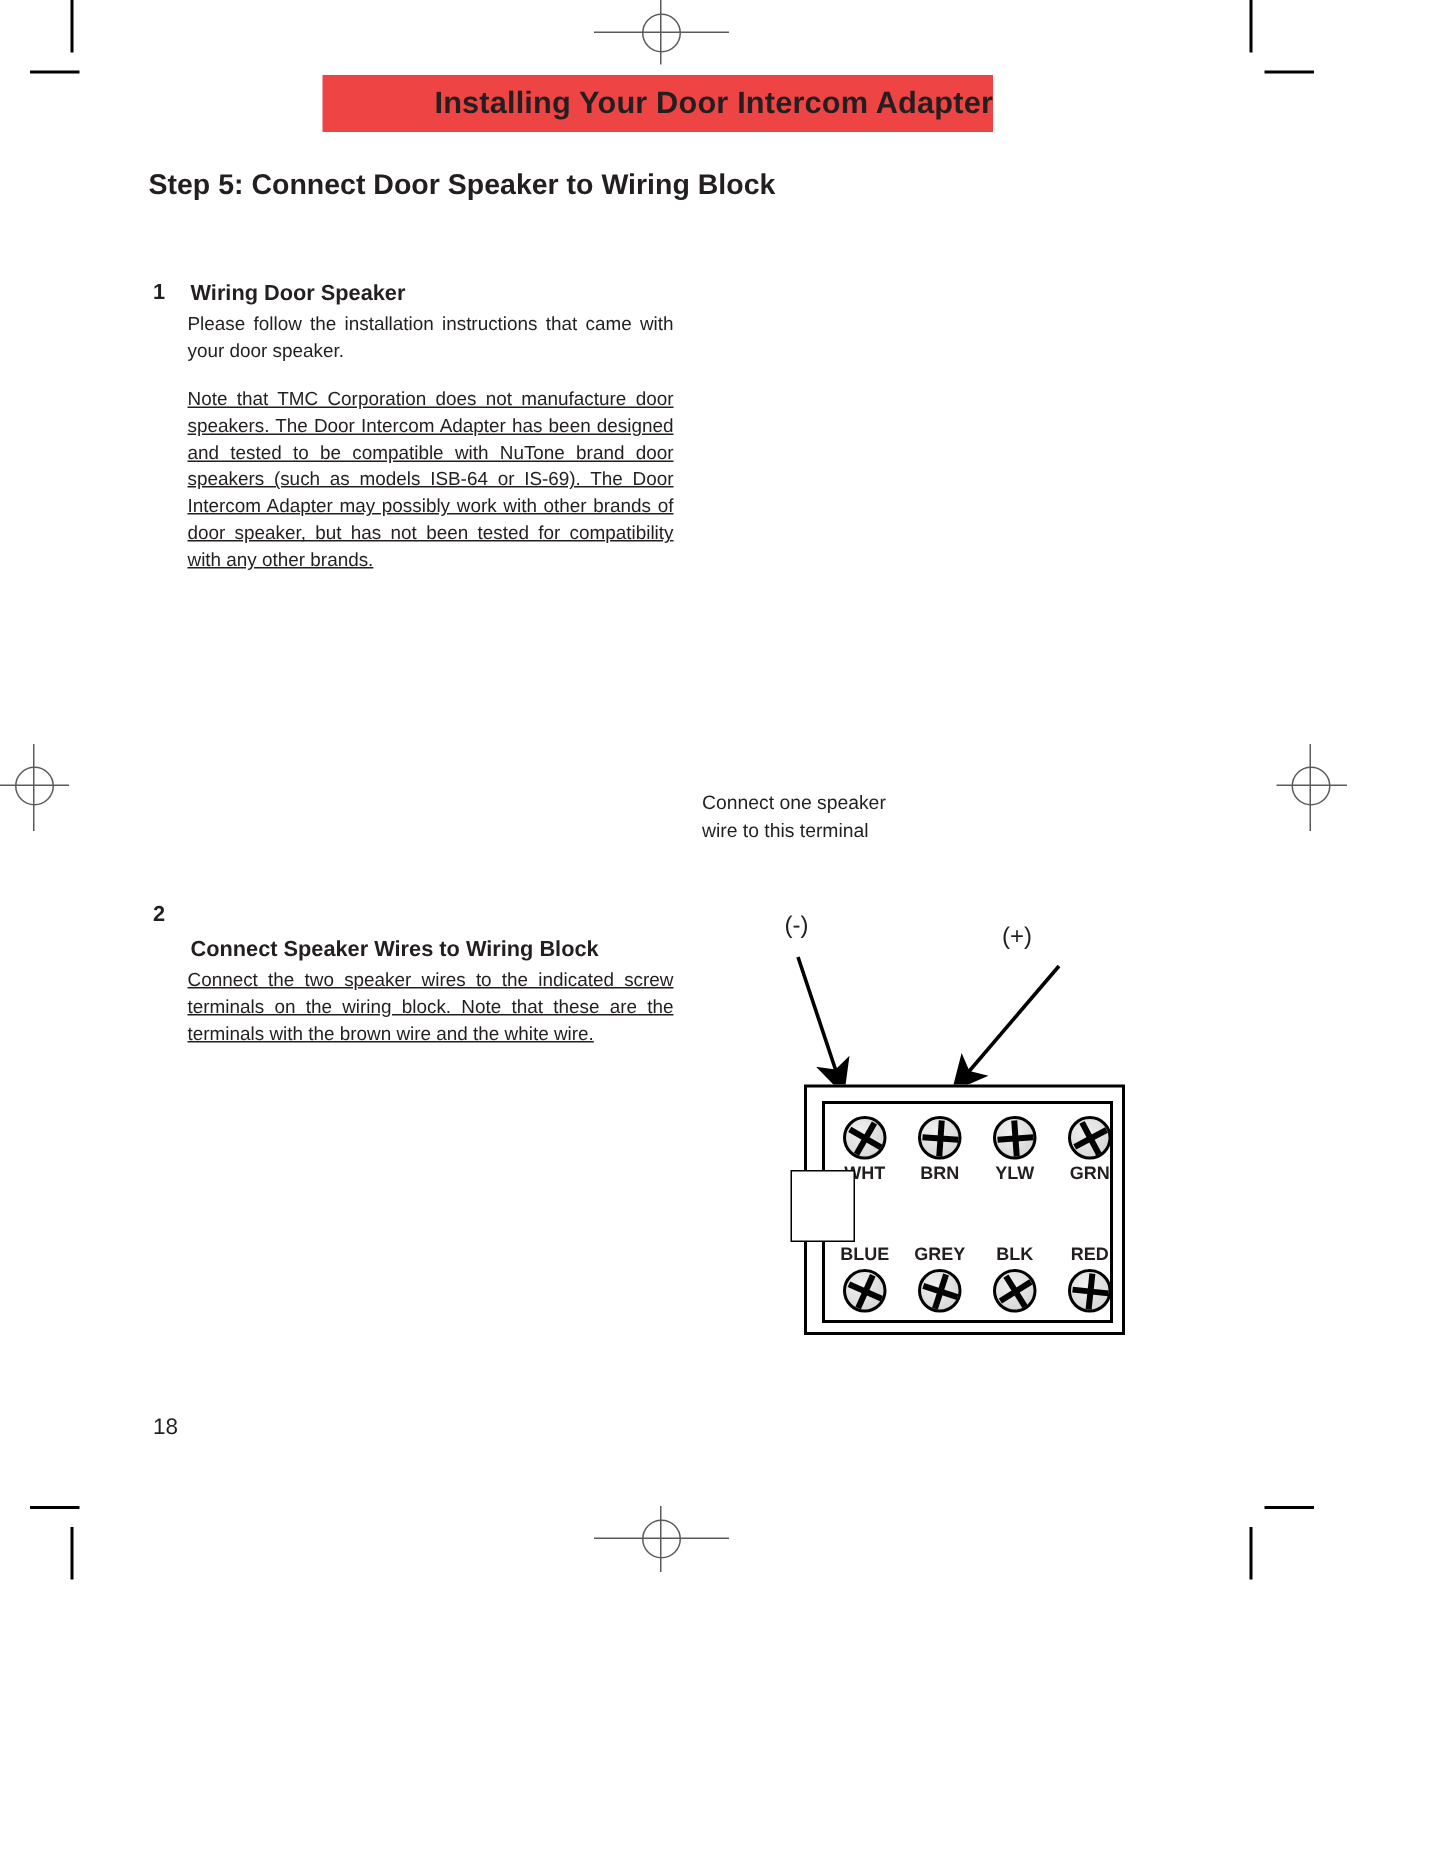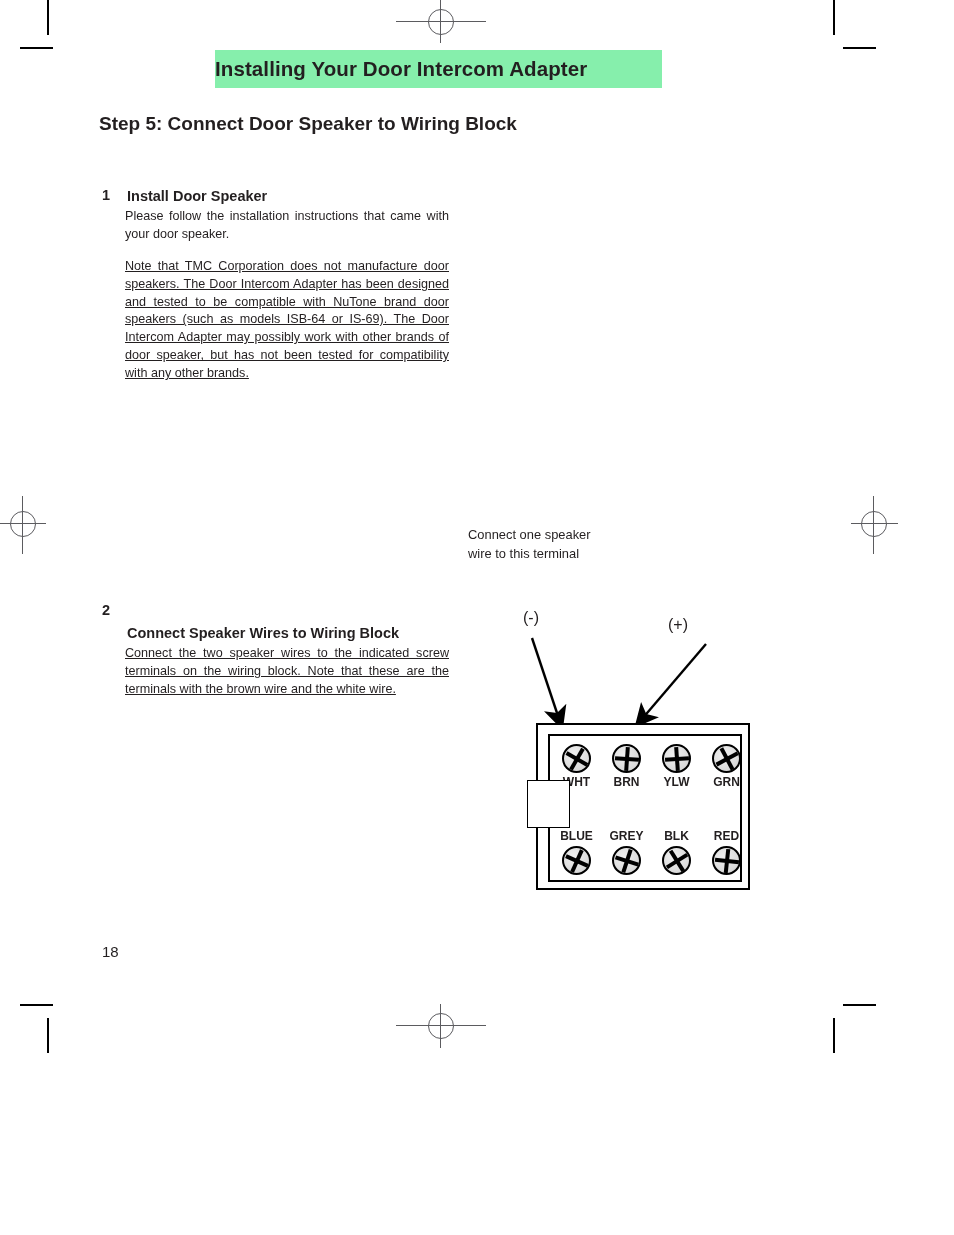--- a/index.html
+++ b/index.html
@@ -29,24 +29,24 @@
     box-sizing: border-box;
   }
   .reg-mark .hline, .reg-mark .vline {
     position: absolute;
     background: #5b5b5f;
   }
 
   
   .banner {
     position: absolute;
-    background: #86efac;
+    background: #ef4444;
     display: flex;
     align-items: center;
-    justify-content: flex-start;
+    justify-content: flex-end;
   }
   .banner-text {
     font-size: 20.5px;
     font-weight: bold;
     letter-spacing: 0.1px;
     color: #231f20;
     white-space: nowrap;
   }
 
   
@@ -241,21 +241,21 @@
   </div>
 
   <div class="banner" style="left:215px; top:50px; width:447px; height:38px;">
     <span class="banner-text">Installing Your Door Intercom Adapter</span>
   </div>
 
   <div class="step-title" style="left:99px; top:113px;">Step 5: Connect Door Speaker to Wiring Block</div>
 
   <div class="item" style="left:0; top:0; width:100%; height:0;">
     <div class="item-num" style="left:102px; top:187px;">1</div>
-    <div class="item-head" style="left:127px; top:187px; width:322px;">Install Door Speaker</div>
+    <div class="item-head" style="left:127px; top:187px; width:322px;">Wiring Door Speaker</div>
     <div class="item-body" style="left:125px; top:208px; width:324px;">
       <p>Please follow the installation instructions that came with your door speaker.</p>
       <p>Note that TMC Corporation does not manufacture door speakers.  The Door Intercom Adapter has been designed and tested to be compatible with NuTone brand door speakers (such as models ISB-64 or IS-69).  The Door Intercom Adapter may possibly work with other brands of door speaker, but has not been tested for compatibility with any other brands.</p>
     </div>
   </div>
 
   <div class="item" style="left:0; top:0; width:100%; height:0;">
     <div class="item-num" style="left:102px; top:602px;">2</div>
     <div class="item-head justify-full" style="left:127px; top:624px; width:322px;">Connect Speaker Wires to Wiring Block</div>
     <div class="item-body" style="left:125px; top:645px; width:324px;">

